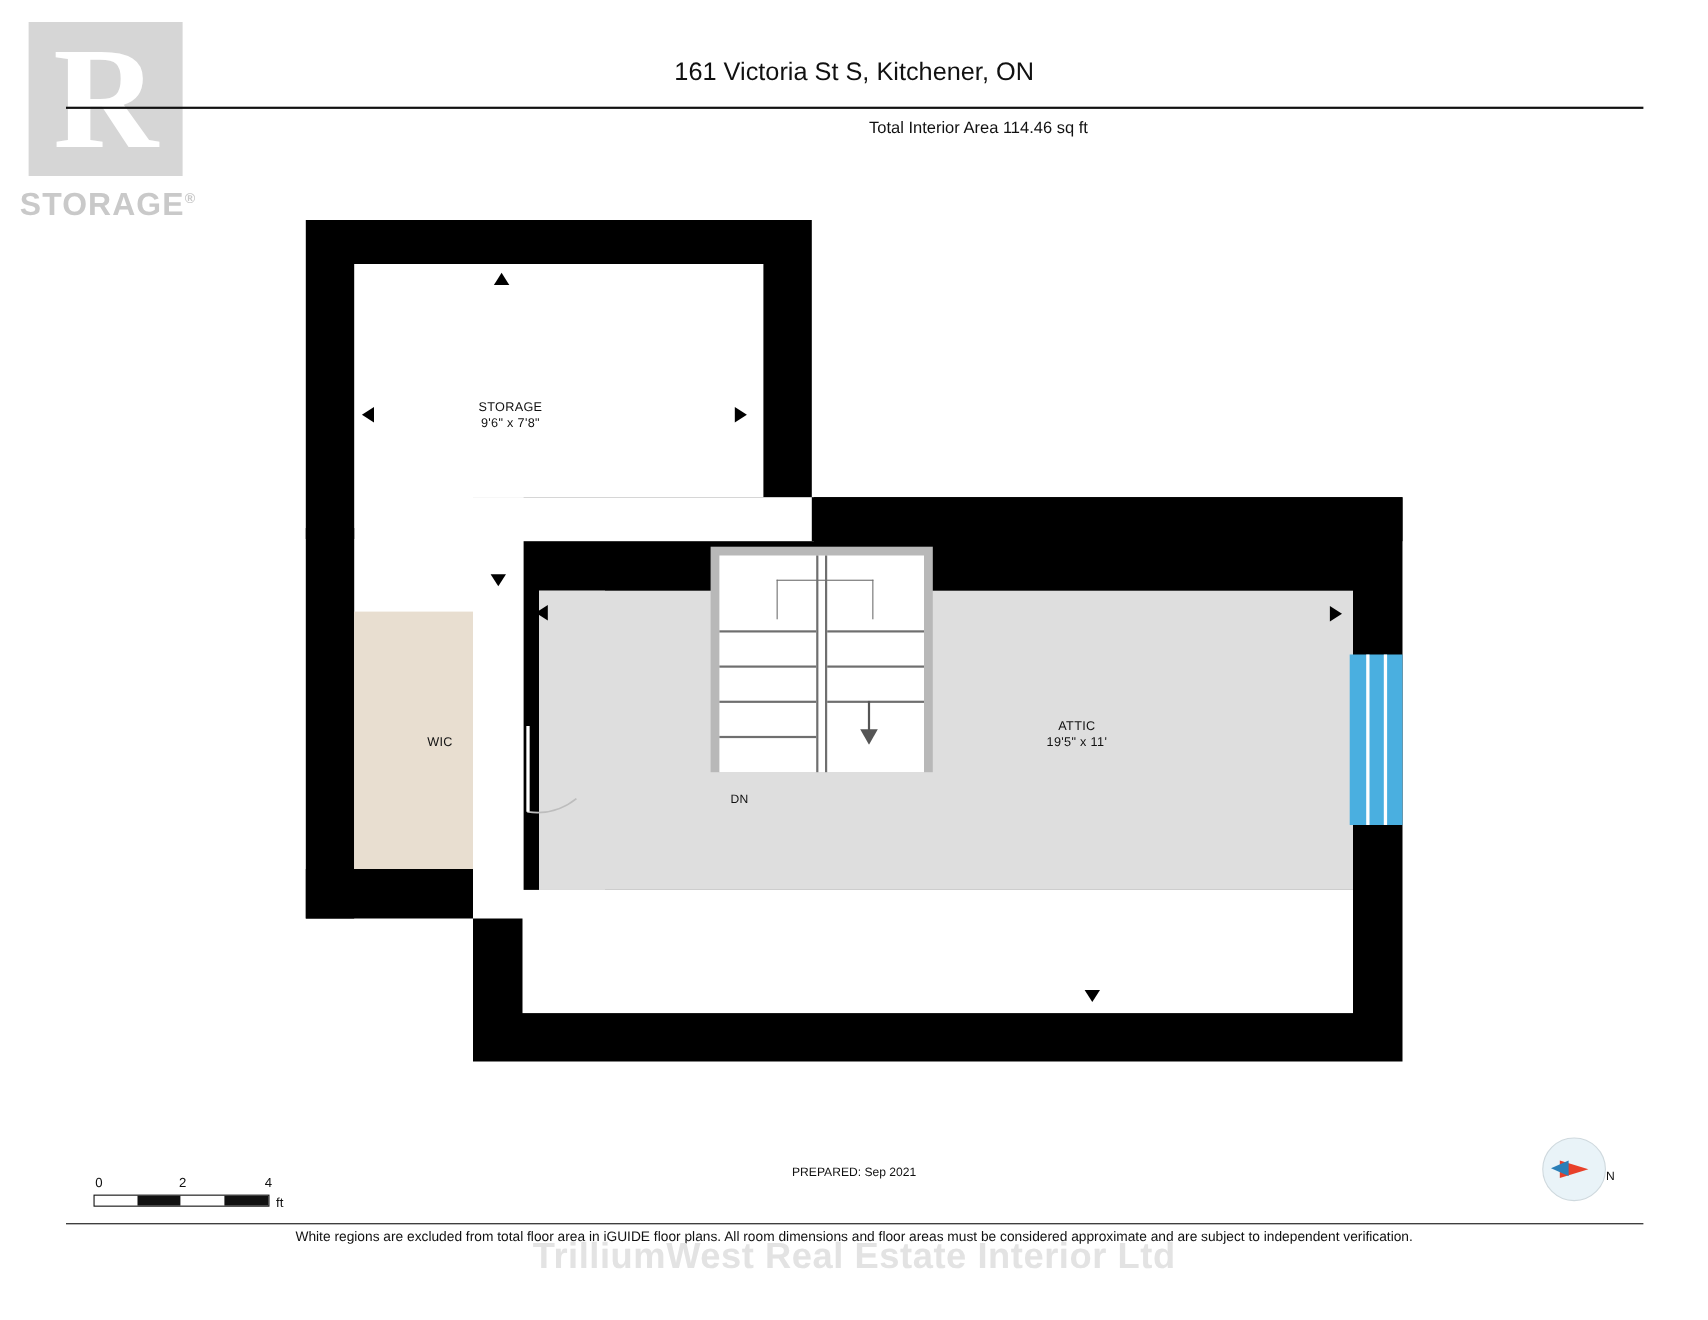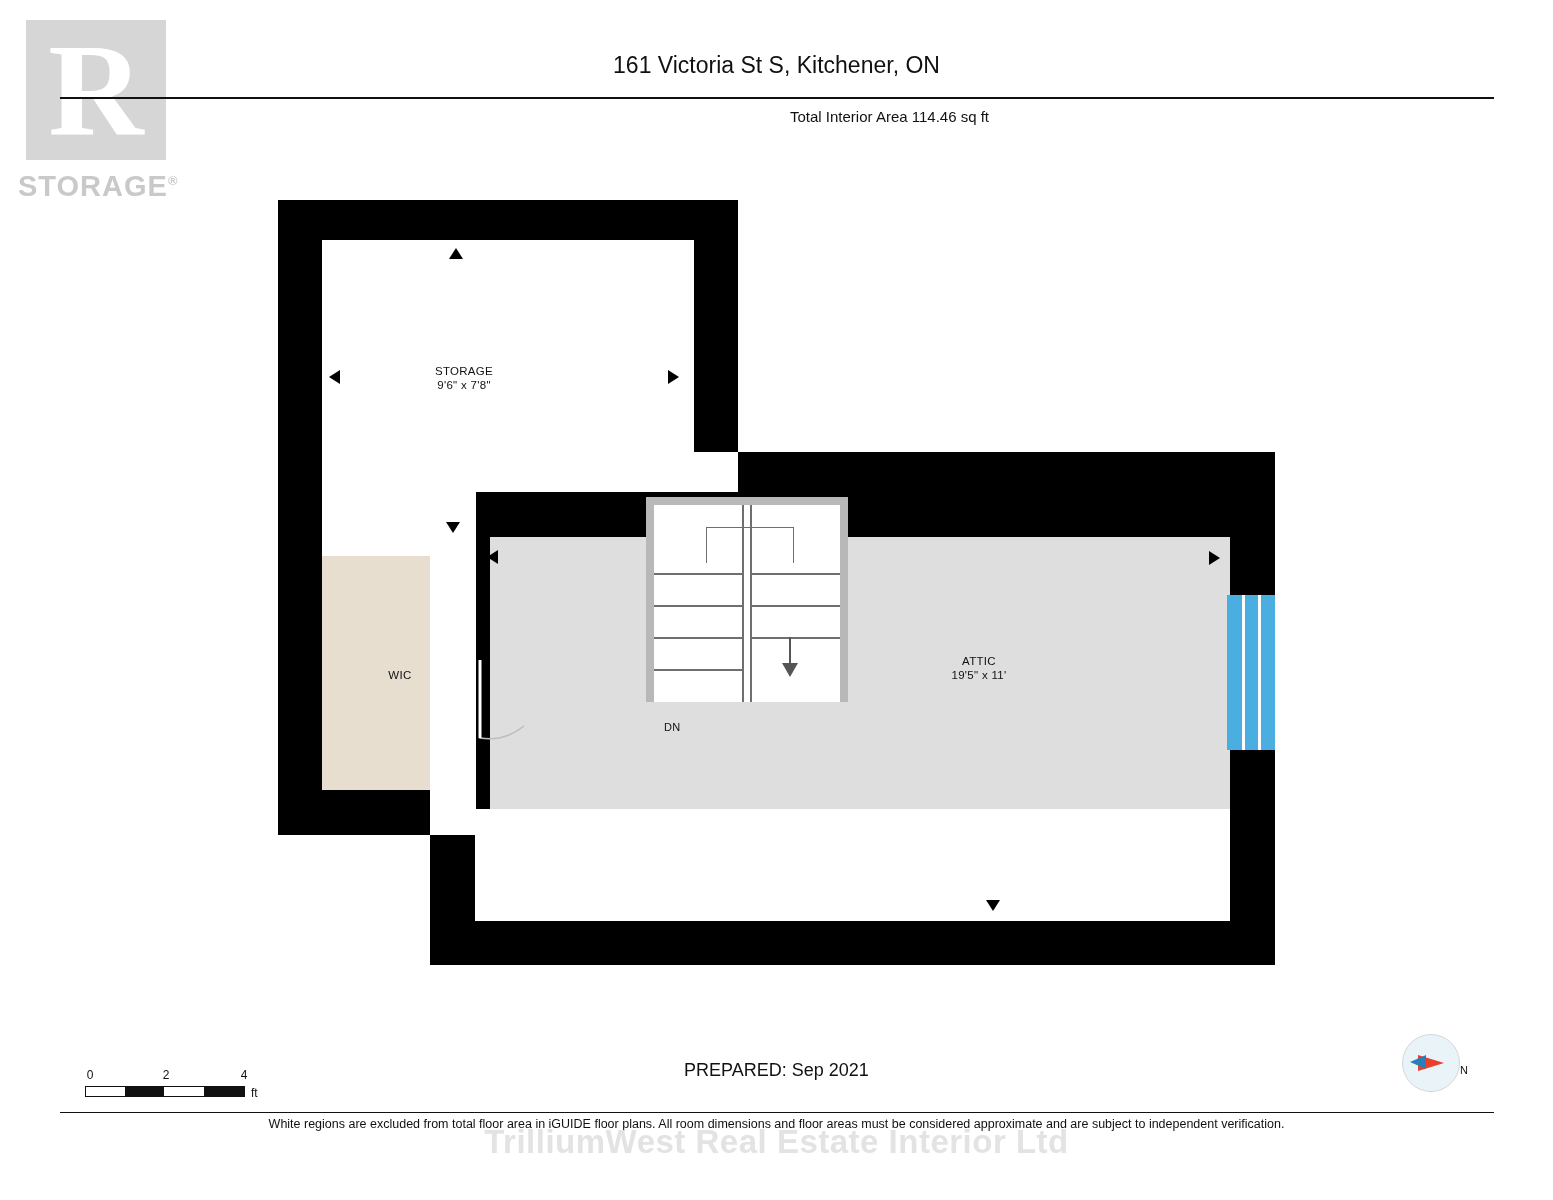--- a/index.html
+++ b/index.html
@@ -90,21 +90,21 @@
   
   #scale-bar { position:absolute; left:85px; top:1068px; width:180px; height:34px; }
   #scale-bar .ticks { position:absolute; left:0; top:0; width:180px; height:16px; font-size:12px; color:#111; }
   #scale-bar .ticks span { position:absolute; transform:translateX(-50%); }
   #scale-bar .bar { position:absolute; left:0; top:18px; width:160px; height:11px; border:1px solid #111; box-sizing:border-box; background:#fff; }
   #scale-bar .seg { position:absolute; top:0; height:9px; background:#111; }
   #scale-bar .unit { position:absolute; left:166px; top:18px; font-size:12px; color:#111; }
 
   #prepared {
     position:absolute; left:0; top:1060px; width:1553px; text-align:center;
-    font-size:18px; color:#111;
+    font-size:11px; color:#111;
   }
 
   #compass { position:absolute; left:1402px; top:1034px; width:62px; height:62px; }
   #compass .disc {
     position:absolute; left:0; top:0; width:56px; height:56px; border-radius:50%;
     background:#e9f3f8; border:1px solid #cfd9de;
   }
   #compass .needle-red { position:absolute; left:16px; top:21px; width:0; height:0;
     border-top:8px solid transparent; border-bottom:8px solid transparent; border-left:26px solid #e8402a; }
   #compass .needle-blue { position:absolute; left:8px; top:21px; width:0; height:0;

